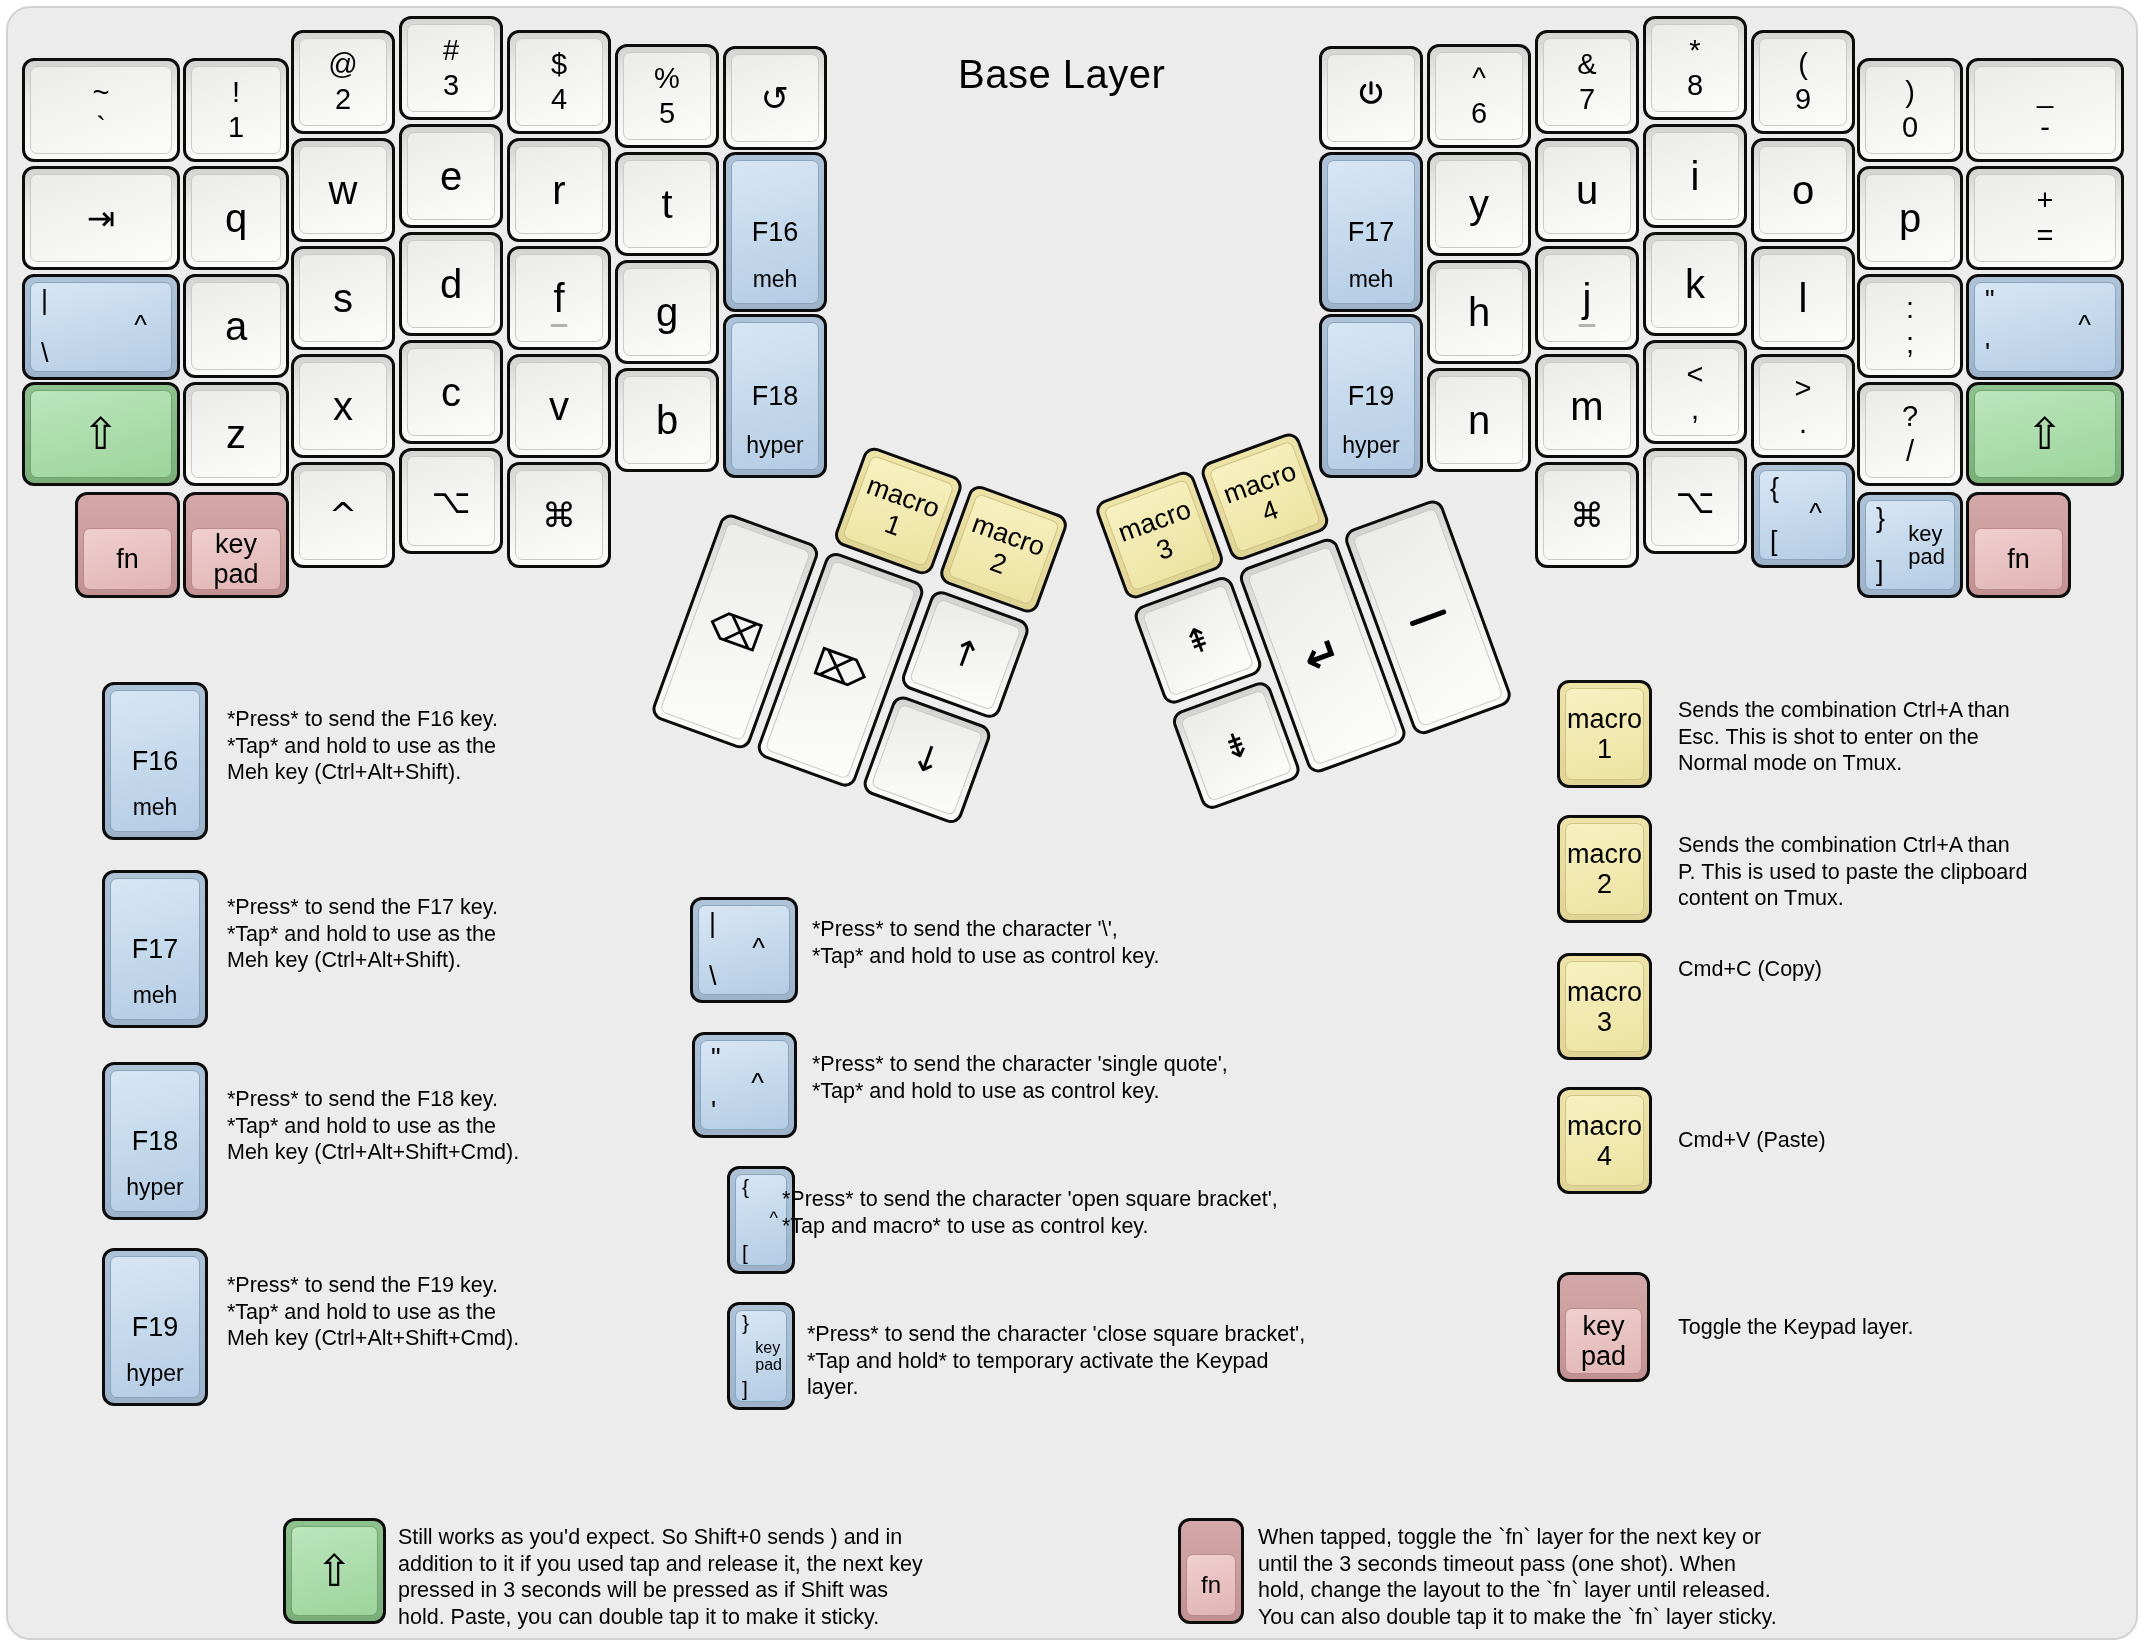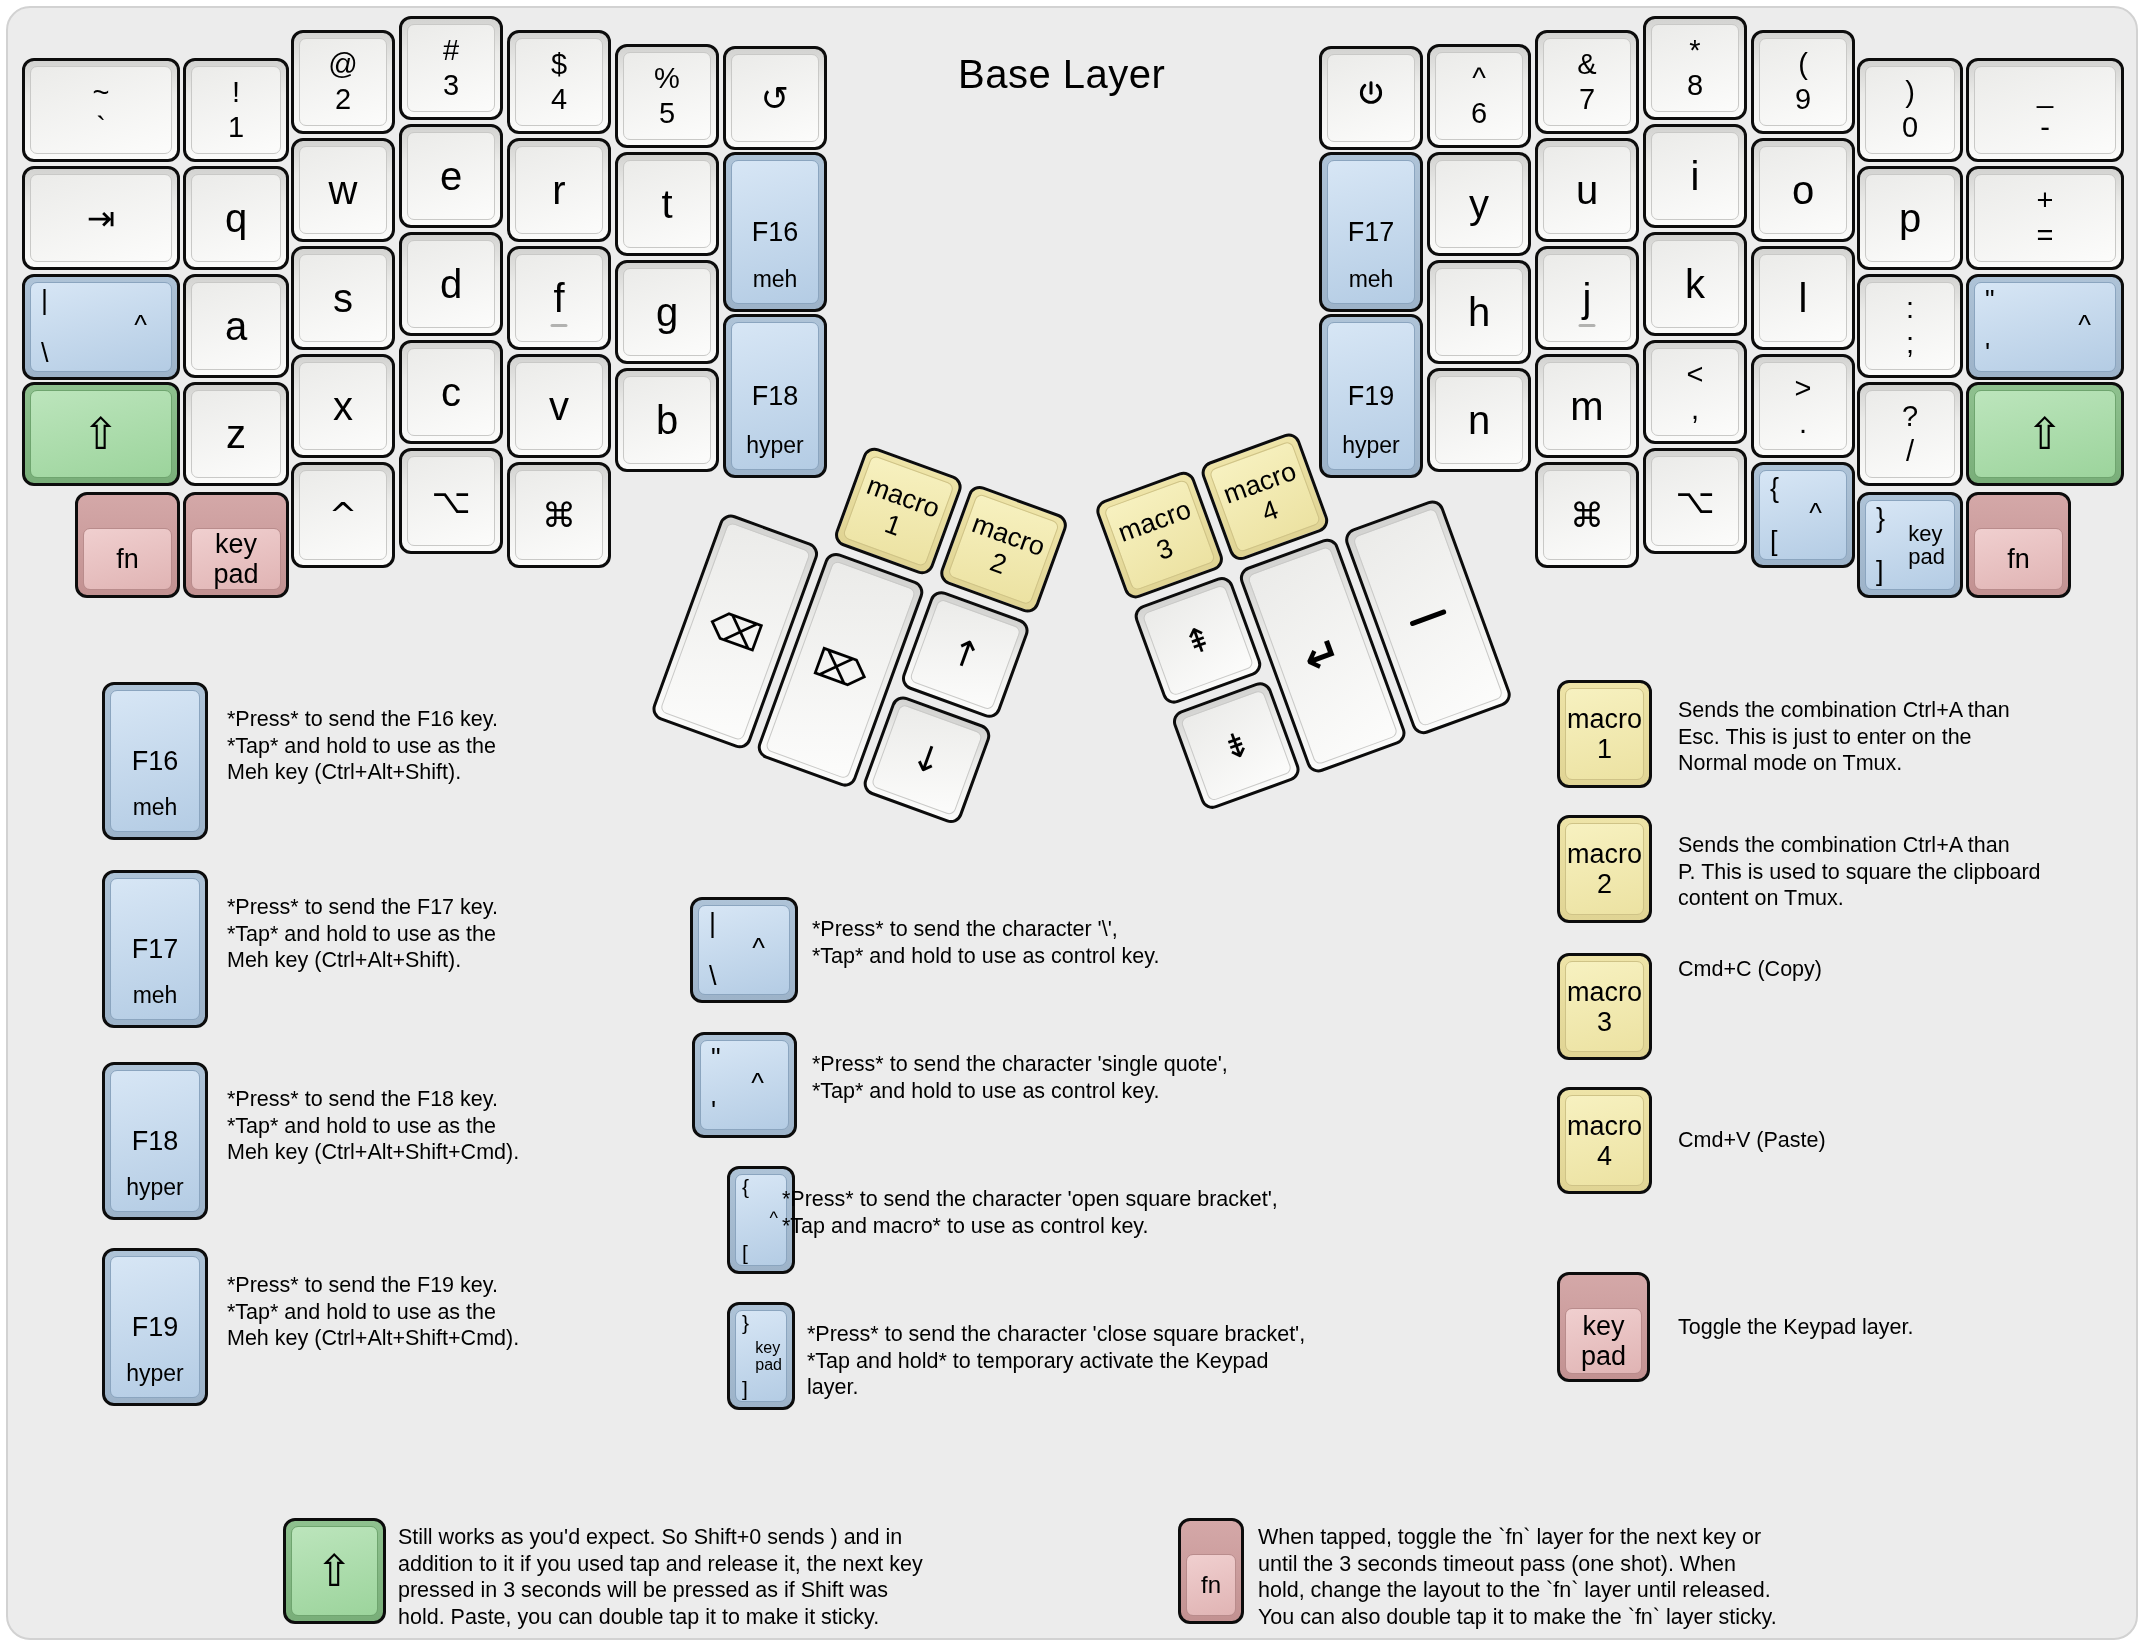--- a/index.html
+++ b/index.html
@@ -691,34 +691,34 @@
       <div class="key c-yellow" style="left: 1557px; top: 680px; width: 95px; height: 108px;">
         <div class="cap">
           <div class="lines txt">
             <div>macro</div>
             <div>1</div>
           </div>
         </div>
       </div>
       <div class="ltext" style="left: 1678px; top: 697px;">
         <div>Sends the combination Ctrl+A than</div>
-        <div>Esc. This is just to enter on the</div>
+        <div>Esc. This is shot to enter on the</div>
         <div>Normal mode on Tmux.</div>
       </div>
       <div class="key c-yellow" style="left: 1557px; top: 815px; width: 95px; height: 108px;">
         <div class="cap">
           <div class="lines txt">
             <div>macro</div>
             <div>2</div>
           </div>
         </div>
       </div>
       <div class="ltext" style="left: 1678px; top: 832px;">
         <div>Sends the combination Ctrl+A than</div>
-        <div>P. This is used to square the clipboard</div>
+        <div>P. This is used to paste the clipboard</div>
         <div>content on Tmux.</div>
       </div>
       <div class="key c-yellow" style="left: 1557px; top: 953px; width: 95px; height: 107px;">
         <div class="cap">
           <div class="lines txt">
             <div>macro</div>
             <div>3</div>
           </div>
         </div>
       </div>

